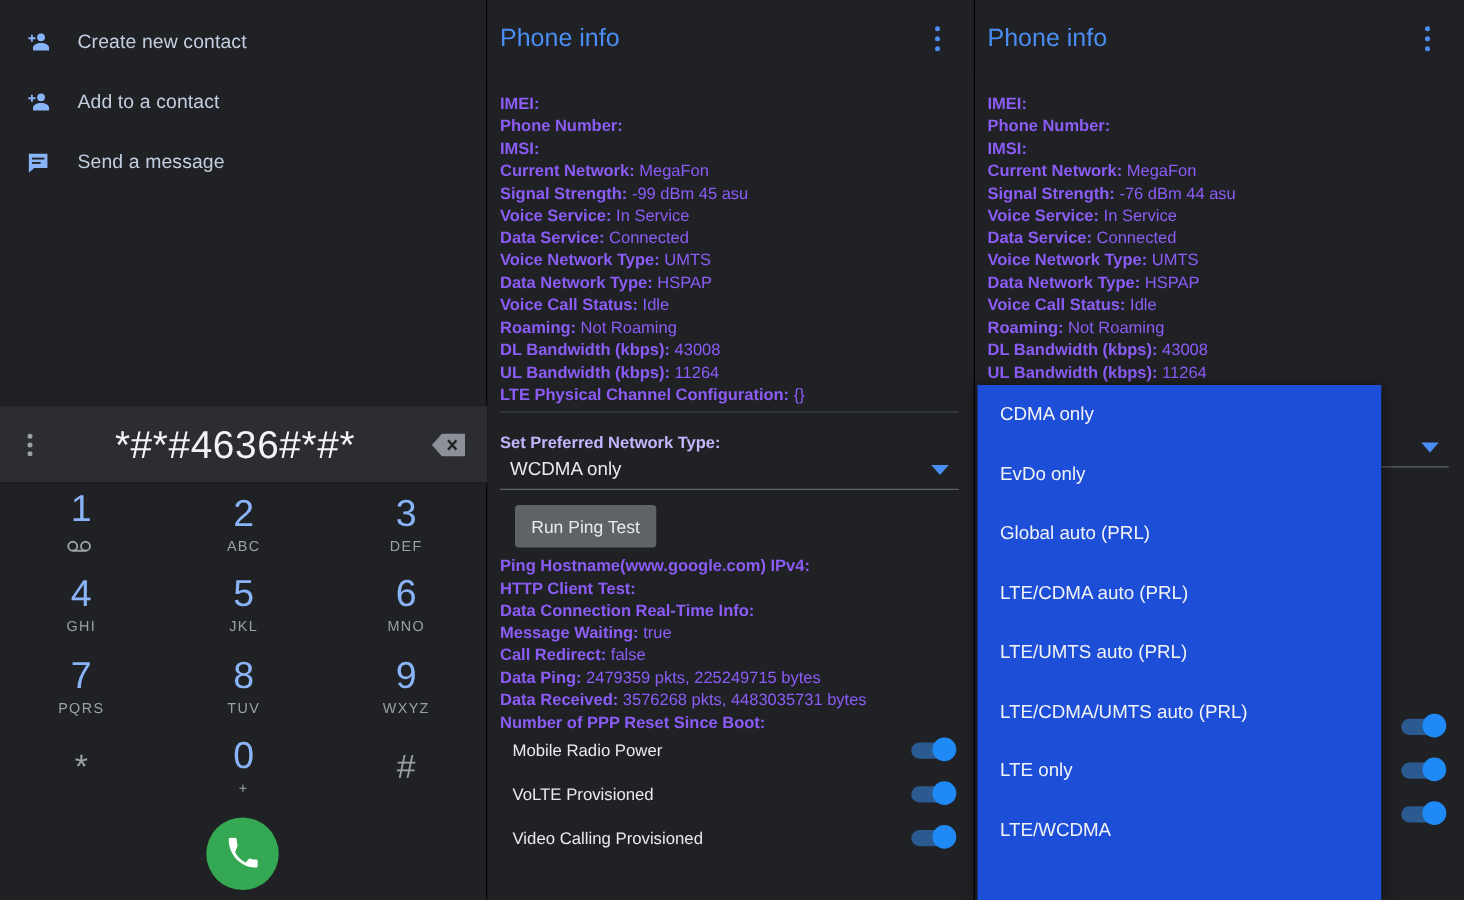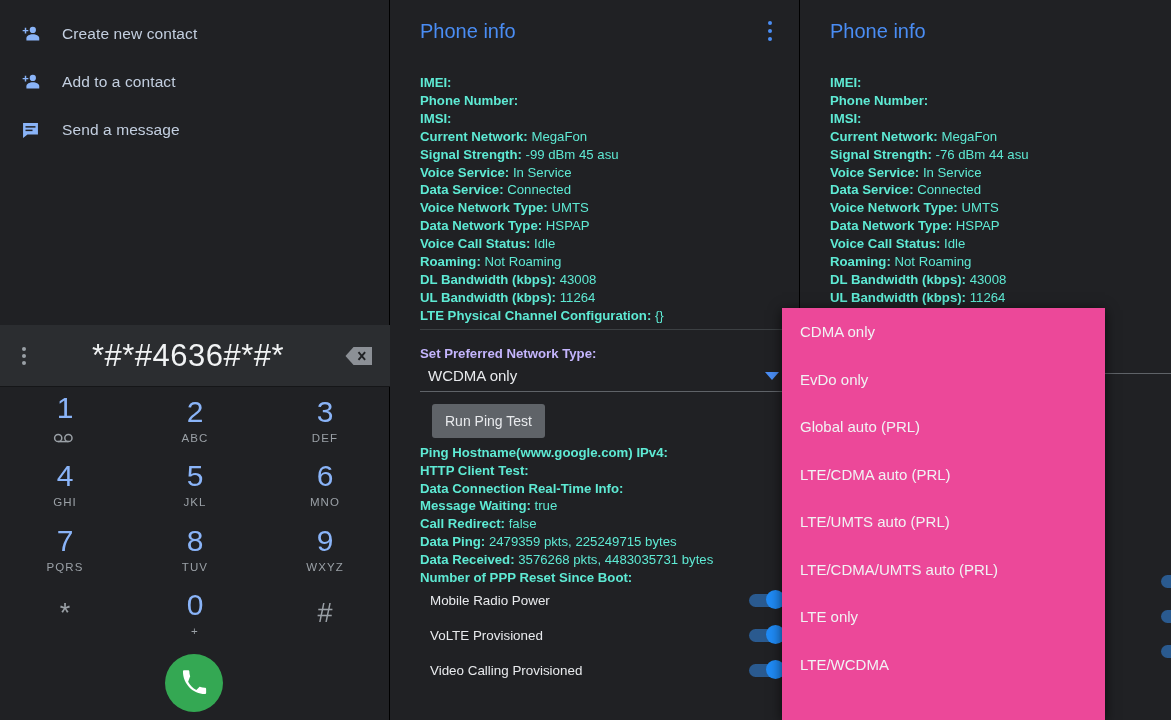--- a/index.html
+++ b/index.html
@@ -2,21 +2,21 @@
 <html><head>
 <meta charset="utf-8">
 <style>
   * { box-sizing: border-box; margin: 0; padding: 0; }
   html, body {
     width: 1171px; height: 720px;
     background: #202124;
     font-family: "Liberation Sans", sans-serif;
     overflow: hidden;
   }
-  .screen { position: relative; width: 1171px; height: 720px; display: flex; gap: 20px; }
+  .screen { position: relative; width: 1171px; height: 720px; display: flex; }
 
   
   .col-dialer {
     position: relative;
     width: 390px; height: 720px;
     background: #202124;
     border-right: 1px solid #000;
     flex: 0 0 390px;
   }
   .contact-actions { padding-top: 10px; }
@@ -88,21 +88,21 @@
   .col-info.last { border-right: none; flex: 0 0 391px; width: 391px; }
   .info-appbar {
     height: 62px; display: flex; align-items: center;
     padding: 0 14px 0 10px; background: #202124;
   }
   .info-title { font-size: 20px; color: #4a8df4; flex: 1; padding-left: 0; font-weight: 400; }
   .appbar-dots { width: 30px; display:flex; flex-direction: column; align-items: center; gap: 4px; cursor: pointer; }
   .appbar-dots i { width: 4px; height: 4px; border-radius: 50%; background: #4a8df4; display: block; }
 
   .info-body { padding: 12px 0 0 10px; }
-  .kv { font-size: 13.2px; color: #5eead4; line-height: 17.9px; white-space: nowrap; }
+  .kv { font-size: 13.2px; color: #8b5cf6; line-height: 17.9px; white-space: nowrap; }
   .kv b { font-weight: bold; }
   .kv span { font-weight: normal; text-align: right; }
 
   .pref-block { margin-top: 4px; padding-right: 12px; }
   .pref-label { font-size: 13.2px; font-weight: bold; color: #c4b5fd; border-top: 1px solid #3c4043; padding-top: 16px; }
   .spinner-row {
     display: flex; align-items: center;
     height: 31px; border-bottom: 1px solid #5f6368;
     padding-left: 8px;
   }
@@ -126,21 +126,21 @@
   }
   .toggle-label { flex: 1; font-size: 13.4px; color: #e8eaed; }
   .switch { position: relative; width: 36px; height: 14px; }
   .switch .track { position: absolute; left: 0; top: 1px; width: 34px; height: 13px; border-radius: 7px; background: #2a5a8f; }
   .switch .thumb { position: absolute; right: 0; top: -3px; width: 19px; height: 19px; border-radius: 50%; background: #1f8af5; }
 
   
   .dropdown-overlay {
     position: absolute; left: 782px; top: 308px;
     width: 323px; height: 412px;
-    background: #ec4899;
+    background: #1d4ed8;
     box-shadow: 0 2px 12px rgba(0,0,0,.65);
     z-index: 30; overflow: hidden;
   }
   .dd-item {
     height: 47.5px; display: flex; align-items: center;
     padding-left: 18px; font-size: 15px; color: #f1f3f4;
     cursor: pointer;
   }
   .scrim-left { position:absolute; left:782px; top:308px; width:10px; height:412px; background:#1c1d1f; z-index:29; }
 </style>

